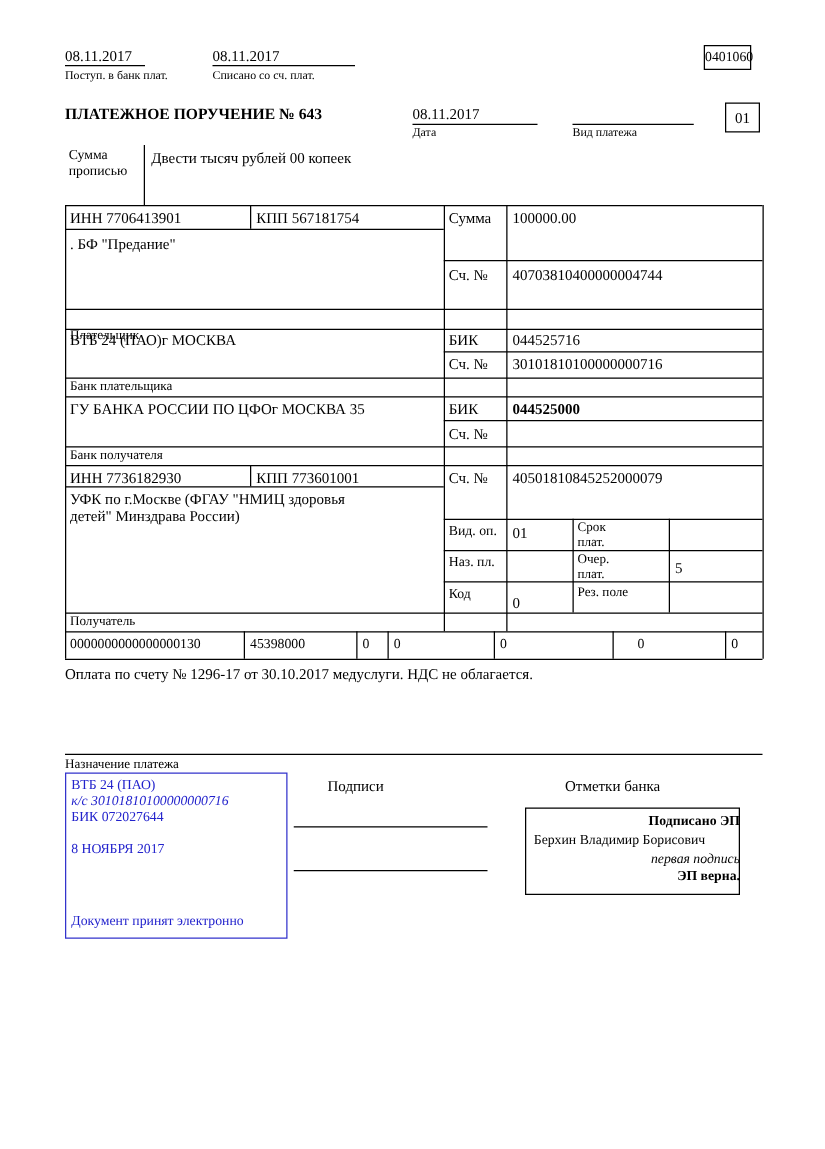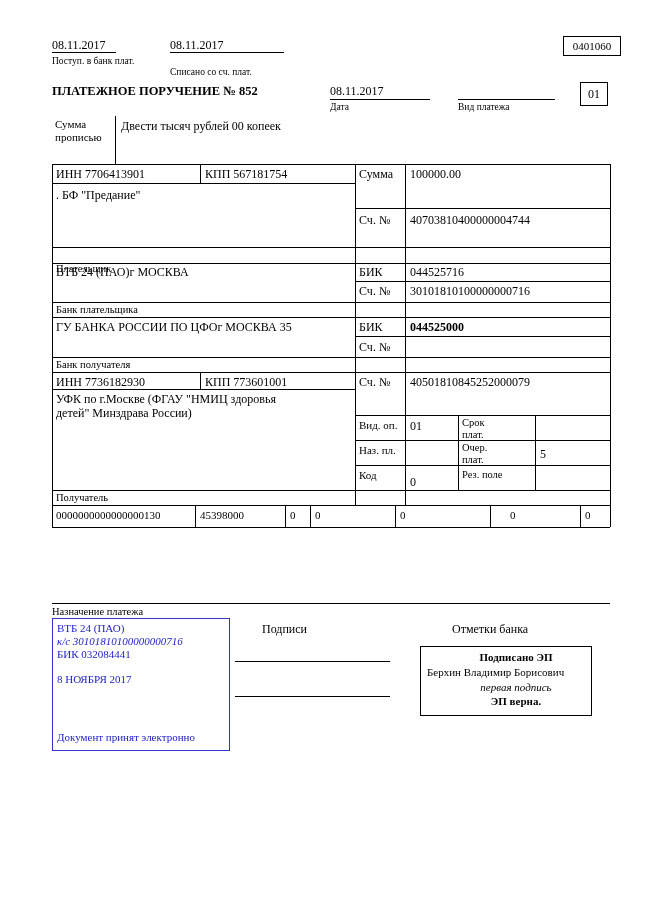--- a/index.html
+++ b/index.html
@@ -10,41 +10,41 @@
   }
   .ab  { position:absolute; }
   .hl  { position:absolute; height:0; border-top:1px solid #000; }
   .vl  { position:absolute; width:0;  border-left:1px solid #000; }
   .t12 { font-size:12px;   line-height:14px; }
   .t11 { font-size:11px;   line-height:13px; }
   .t10 { font-size:10.5px; line-height:12px; }
   .t9  { font-size:9.5px;  line-height:11px; }
   .b   { font-weight:bold; }
   .it  { font-style:italic; }
-  .ctr { text-align:center;padding-left:20px; }
+  .ctr { text-align:right;padding-left:20px; }
   .box { position:absolute; border:1px solid #000; text-align:center; }
   .blue { color:#2222cc; }
   .bluebox { position:absolute; border:1px solid #3333cc; }
 </style>
 </head>
 <body>
 
 <div class="page">
 
   <div class="ab t12" style="left:52px; top:38px;">08.11.2017</div>
   <div class="hl" style="left:52px; top:52px; width:64px;"></div>
   <div class="ab t9" style="left:52px; top:56px;">Поступ. в банк плат.</div>
 
   <div class="ab t12" style="left:170px; top:38px;">08.11.2017</div>
   <div class="hl" style="left:170px; top:52px; width:114px;"></div>
-  <div class="ab t9" style="left:170px; top:56px;margin-top:11px;">Списано со сч. плат.</div>
+  <div class="ab t9" style="left:170px; top:56px;">Списано со сч. плат.</div>
 
-  <div class="box t11" style="left:563px; top:36px; width:58px; height:20px; line-height:18px;">0401060</div>
+  <div class="box t11" style="left:563px; top:36px; width:38px; height:20px; line-height:18px;">0401060</div>
 
-  <div class="ab b" style="left:52px; top:84px; font-size:12.5px; line-height:15px;">ПЛАТЕЖНОЕ ПОРУЧЕНИЕ № 852</div>
+  <div class="ab b" style="left:52px; top:84px; font-size:12.5px; line-height:15px;">ПЛАТЕЖНОЕ ПОРУЧЕНИЕ № 643</div>
   <div class="ab t12" style="left:330px; top:84px;">08.11.2017</div>
   <div class="hl" style="left:330px; top:99px; width:100px;"></div>
   <div class="ab t9" style="left:330px; top:102px;">Дата</div>
   <div class="hl" style="left:458px; top:99px; width:97px;"></div>
   <div class="ab t9" style="left:458px; top:102px;">Вид платежа</div>
   <div class="box t12" style="left:580px; top:82px; width:28px; height:24px; line-height:22px;">01</div>
 
   <div class="ab t11" style="left:55px; top:118px; width:55px;">Сумма прописью</div>
   <div class="vl" style="left:115px; top:116px; height:48px;"></div>
   <div class="ab t12" style="left:121px; top:119px;">Двести тысяч рублей 00 копеек</div>
@@ -127,27 +127,28 @@
   <div class="ab t10" style="left:56px; top:492px;">Получатель</div>
 
   <div class="ab t11" style="left:56px;  top:509px;">0000000000000000130</div>
   <div class="ab t11" style="left:200px; top:509px;">45398000</div>
   <div class="ab t11" style="left:290px; top:509px;">0</div>
   <div class="ab t11" style="left:315px; top:509px;">0</div>
   <div class="ab t11" style="left:400px; top:509px;">0</div>
   <div class="ab t11" style="left:510px; top:509px;">0</div>
   <div class="ab t11" style="left:585px; top:509px;">0</div>
 
+  <div class="ab t12" style="left:52px; top:532px;">Оплата по счету № 1296-17 от 30.10.2017 медуслуги. НДС не облагается.</div>
   <div class="hl" style="left:52px; top:603px; width:558px;"></div>
   <div class="ab t10" style="left:52px; top:606px;">Назначение платежа</div>
 
   <div class="bluebox" style="left:52px; top:618px; width:178px; height:133px;"></div>
   <div class="ab t11 blue" style="left:57px; top:622px;">ВТБ 24 (ПАО)</div>
   <div class="ab t11 blue" style="left:57px; top:635px;font-style:italic;">к/с 30101810100000000716</div>
-  <div class="ab t11 blue" style="left:57px; top:648px;">БИК 032084441</div>
+  <div class="ab t11 blue" style="left:57px; top:648px;">БИК 072027644</div>
   <div class="ab t11 blue" style="left:57px; top:673px;">8 НОЯБРЯ 2017</div>
   <div class="ab t11 blue" style="left:57px; top:731px;">Документ принят электронно</div>
 
   <div class="ab t12" style="left:262px; top:622px;">Подписи</div>
   <div class="hl" style="left:235px; top:661px; width:155px;"></div>
   <div class="hl" style="left:235px; top:696px; width:155px;"></div>
 
   <div class="ab t12" style="left:452px; top:622px;">Отметки банка</div>
   <div class="box" style="left:420px; top:646px; width:172px; height:70px; border:1px solid #000;"></div>
   <div class="ab t11 b ctr" style="left:420px; top:651px; width:172px;">Подписано ЭП</div>

